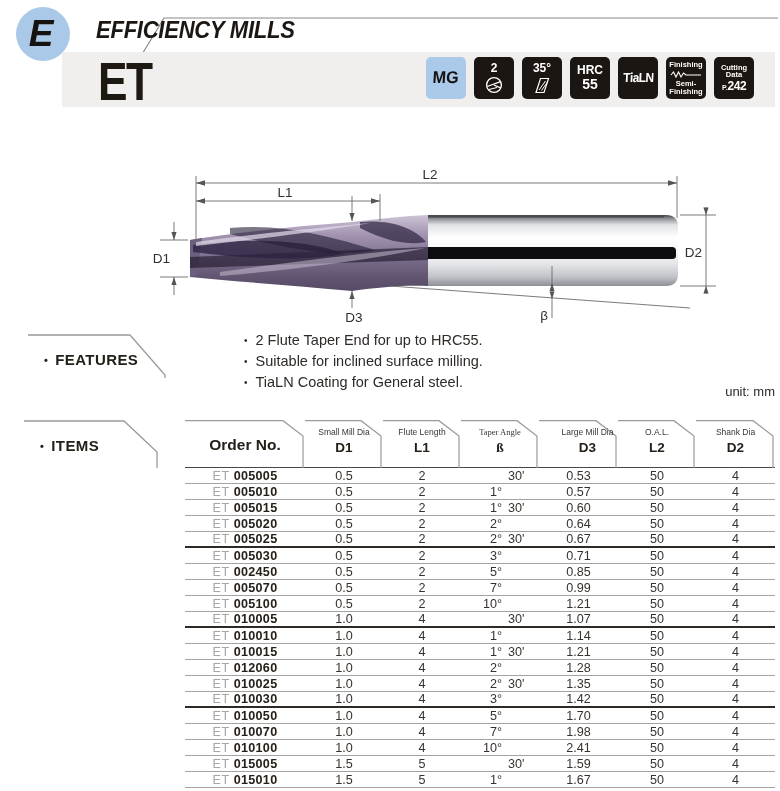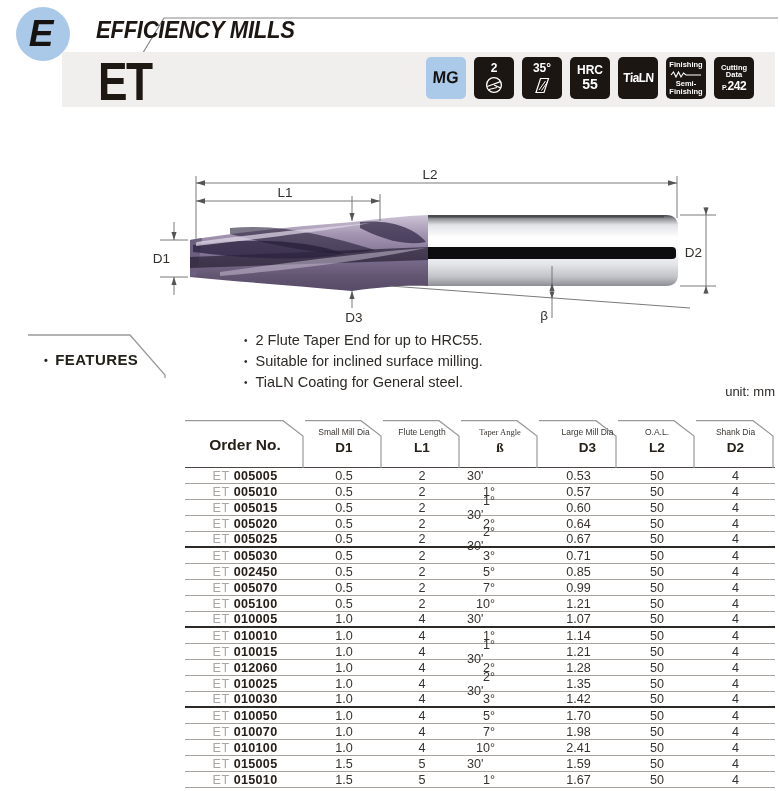--- a/index.html
+++ b/index.html
@@ -67,21 +67,21 @@
   .tab-o{position:absolute;left:0;top:0;}
   .th-name{position:relative;font-size:8.5px;color:#3a3531;}
   .th-sub{position:relative;font-size:13.5px;font-weight:bold;color:#262019;margin-top:3px;}
   .th-order{position:relative;font-size:15.5px;font-weight:bold;color:#262019;line-height:36px;}
   .tr{display:flex;height:16px;border-bottom:1px solid #a7a29e;align-items:center;
      font-size:12.6px;color:#37322e;}
   .tr.group-end{border-bottom:2px solid #2e2925;}
   .td{text-align:center;line-height:14px;}
   .td.order .pfx{color:#a9a5a2;letter-spacing:.5px;}
   .td.order b{color:#262019;margin-left:4px;letter-spacing:.3px;}
-  .td.taper{display:flex;justify-content:center;flex-direction:column;}
+  .td.taper{display:flex;justify-content:center;}
   .td .deg{width:34px;text-align:right;}
   .td .min{width:30px;text-align:left;padding-left:6px;}
 </style>
 </head>
 <body>
 
 <div class="page">
 
   <svg class="top-rule" width="780" height="60">
     <polyline points="141,56 164,18 778,18" fill="none" stroke="#8a8a8a" stroke-width="1.2"></polyline>
@@ -234,20 +234,26 @@
         <span class="fb">•</span>
         <span>Suitable for inclined surface milling.</span>
       </div>
       <div class="feature-row">
         <span class="fb">•</span>
         <span>TiaLN Coating for General steel.</span>
       </div>
     </div>
 
   <div class="unit-label">unit: mm</div>
+  <div class="label-box items-label">
+    <svg width="152" height="48">
+      <path d="M0,1 L100,1 L133,32 L133,48" fill="none" stroke="#9a9a9a" stroke-width="1.3"></path>
+    </svg>
+    <span class="label-text"><i class="bullet">•</i><span>ITEMS</span></span>
+  </div>
 
   <div class="items-table" id="items-table">
     <div class="thead" id="thead">
         <div class="th" style="width: 120px;">
           <svg class="tab-o" width="120" height="48">
             <path d="M0,0.7 L98,0.7 L118,16 L118,48" fill="none" stroke="#9a9a9a" stroke-width="1.2"></path>
           </svg>
           <div class="th-order">Order No.</div>
         </div>
         <div class="th" style="width: 78px;">

